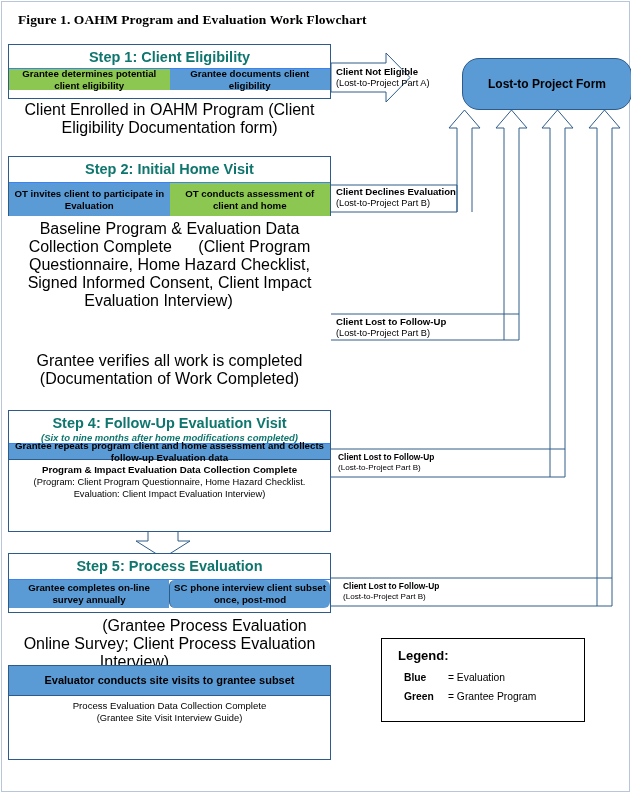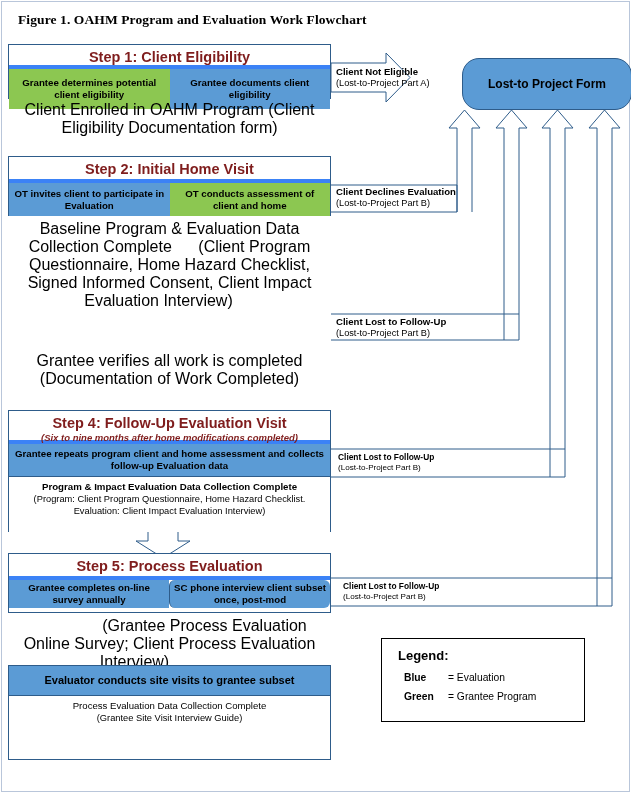--- a/index.html
+++ b/index.html
@@ -37,25 +37,25 @@
   .step-card{
     position:absolute;
     border:1px solid #2e5c8a;
     box-sizing:border-box;
     background:#fff;
   }
   .step-head{
     text-align:center;
     font-size:14.5px;
     font-weight:bold;
-    color:#7f1d1d;
+    color:#0f766e;
     padding:4px 2px 4px;
     line-height:1.15;
     background:#fff;
-    border-bottom:4px solid #3b82f6;
+    border-bottom:1px solid #3b82f6;
     box-sizing:border-box;
   }
   .step-head .sub{
     display:block;
     font-size:9.5px;
     font-weight:bold;
     font-style:italic;
     padding-top:1px;
   }
   .band{
@@ -218,21 +218,21 @@
       <path d="M148 531 L148 541 L136 541 L163 558 L190 541 L178 541 L178 531 Z" fill="#ffffff" stroke="#2e5c8a" stroke-width="1"></path>
     </g>
   </svg>
 
   <div id="ltp-box" style="left:462px; top:58px; width:170px; height:52px;border-radius:17px;">
     <span>Lost-to Project Form</span>
   </div>
 
   <div class="step-card" style="left:8px; top:44px; width:323px; height:55px;">
     <div class="step-head" style="height:24px;">Step 1: Client Eligibility</div>
-    <div class="band" style="height:40px;border-bottom:none;">
+    <div class="band" style="height:21px;border-bottom:none;">
       <div class="cell green">Grantee determines potential client eligibility</div>
       <div class="cell blue">Grantee documents client eligibility</div>
     </div>
   </div>
   <div class="foot-outside" style="left:8px; top:101px; width:323px;">
     <span class="l1">Client Enrolled in OAHM Program</span>
     <span class="l2">(Client Eligibility Documentation form)</span>
   </div>
 
   <div class="step-card" style="left:8px; top:156px; width:323px; height:60px;">
@@ -250,21 +250,21 @@
   <div class="foot-outside" style="left:8px; top:352px; width:323px;">
     <span class="l1">Grantee verifies all work is completed</span>
     <span class="l2">(Documentation of Work Completed)</span>
   </div>
 
   <div class="step-card" style="left:8px; top:410px; width:323px; height:122px;">
     <div class="step-head" style="height:33px;">
       <span>Step 4: Follow-Up Evaluation Visit</span>
       <span class="sub">(Six to nine months after home modifications completed)</span>
     </div>
-    <div class="band" style="height:33px;">
+    <div class="band" style="height:16px;">
       <div class="cell blue">Grantee repeats program client and home assessment and collects follow-up Evaluation data</div>
     </div>
     <div class="foot" style="height:55px;">
       <span class="l1">Program &amp; Impact Evaluation Data Collection Complete</span>
       <span class="l2" style="padding:0 4px;">(Program: Client Program Questionnaire, Home Hazard Checklist. Evaluation:  Client Impact Evaluation Interview)</span>
     </div>
   </div>
 
   <div class="step-card" style="left:8px; top:553px; width:323px; height:60px;">
     <div class="step-head" style="height:26px;">Step 5: Process Evaluation</div>

